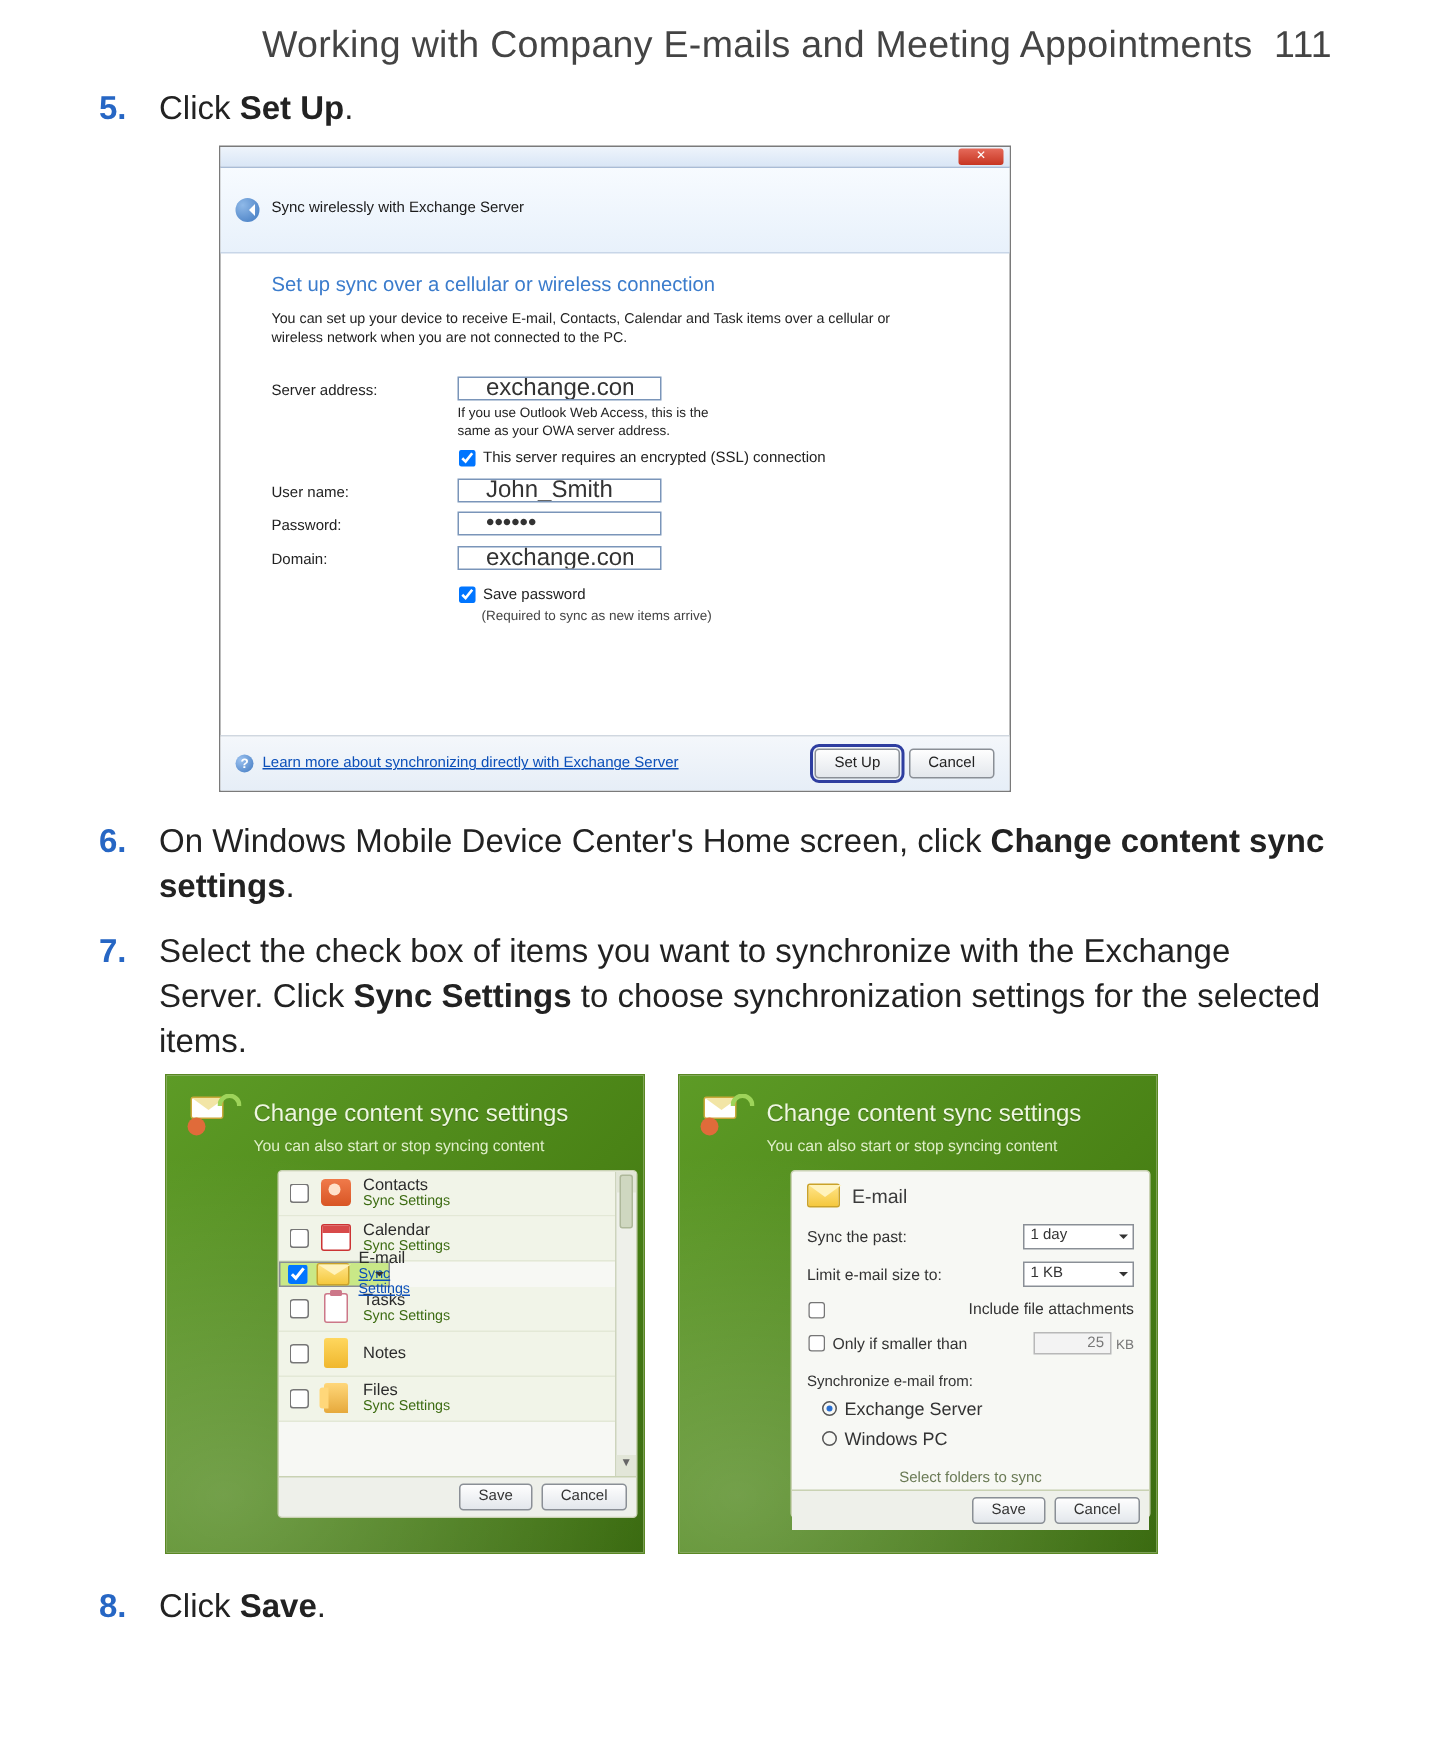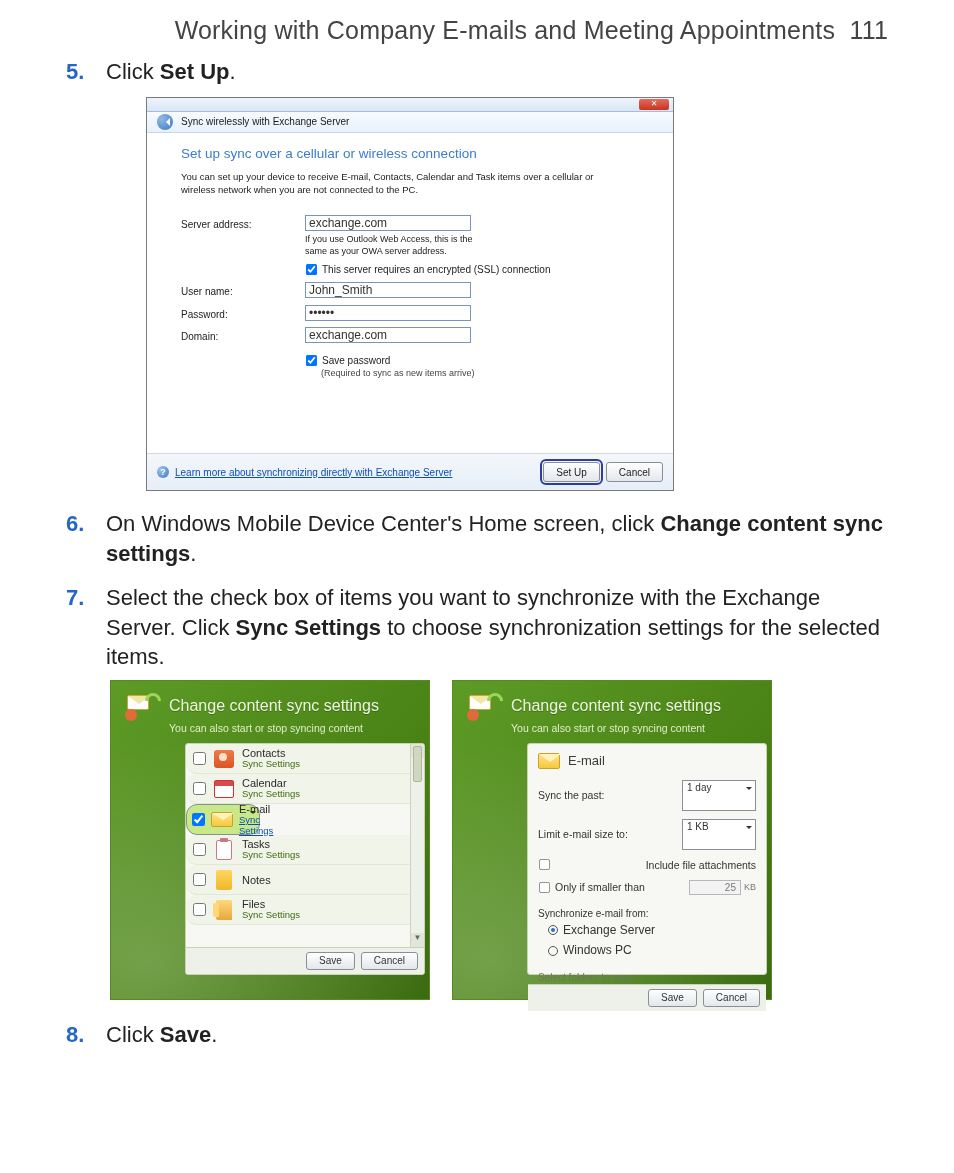--- a/index.html
+++ b/index.html
@@ -72,22 +72,22 @@
     position: relative;
   }
   .dlg1-close {
     position: absolute; right: 4px; top: 1px;
     width: 30px; height: 11px;
     border-radius: 2px;
     background: linear-gradient(#e56a5a, #c73522);
     color: #fff; font-size: 8px; line-height: 10px; text-align: center;
   }
   .dlg1-subbar {
-    display: flex; align-items: center;
-    padding: 2px 10px;
+    display: flex; 
+    padding: 20px 10px;
     font-size: 10px;
     color: #1a1a1a;
     background: linear-gradient(#f7fbff, #e8f1fb);
     border-bottom: 1px solid #c8d6e8;
   }
   .back-icon {
     width: 16px; height: 16px; border-radius: 50%;
     background: radial-gradient(circle at 30% 30%, #8fb9e8, #3f78c0);
     margin-right: 8px;
     position: relative;
@@ -96,22 +96,22 @@
     content: ""; position: absolute; left: 5px; top: 4px;
     border: 4px solid transparent; border-right-color: #fff;
   }
   .dlg1-body { padding: 12px 34px 8px; font-size: 10px; color: #222; }
   .dlg1-h { color: var(--vista-title); font-size: 13.5px; margin-bottom: 8px; }
   .dlg1-desc { font-size: 9.5px; color: #222; margin-bottom: 18px; line-height: 1.35; max-width: 440px;}
   .frow { display: flex; align-items: flex-start; margin-bottom: 6px; font-size: 10px; }
   .frow .lab { width: 124px; padding-top: 3px; }
   .frow .fld { flex: 1; }
   .tinput {
-    width: 166px; height: 16px; border: 1px solid #7a95b9;
-    background: #fff; font-size: 12px; padding: 0 3px; color:#333;
+    width: 136px; height: 16px; border: 1px solid #7a95b9;
+    background: #fff; font-size: 16px; padding: 0 18px; color:#333;
   }
   .hint { font-size: 9px; color: #222; margin-top: 2px; max-width: 180px; }
   .chkrow { display: flex; align-items: flex-start; font-size: 10px; margin-top: 4px; }
   .chkrow input { margin: 0 4px 0 0; transform: scale(0.85); }
   .tiny { font-size: 9px; color: #444; margin-left: 16px; }
   .dlg1-footer {
     display: flex; align-items: center; justify-content: space-between;
     padding: 8px 10px; border-top: 1px solid #d0d7e0;
     background: linear-gradient(#f4f7fb, #e6eef7);
   }
@@ -180,21 +180,20 @@
     overflow: hidden;
     display:flex; flex-direction:column;
   }
   .inner .list { position:relative; flex:1; overflow:hidden; }
   .inner .list .scroll { position:relative; height:100%; overflow-y:hidden; }
   .list-row {
     display:flex; align-items:center;
     height: 30px; border-bottom: 1px solid #e3e8d6;
     padding: 0 6px;
     background: var(--area-off);
-    border-radius: 11px;
   }
   .list-row.sel { background: var(--area-sel); }
   .list-row .cb { width: 14px; display:flex; justify-content:center; }
   .list-row .ic {
     width: 24px; height: 22px; margin: 0 6px;
     display:flex; align-items:center; justify-content:center;
   }
   .list-row .txt { display:flex; flex-direction:column; line-height:1.1; }
   .list-row .name { font-size: 11px; color:#2b2b2b; }
   .list-row .ss { font-size: 9.5px; color:#3d6c12; }
@@ -236,35 +235,35 @@
     border:1px solid #caa22a; border-radius:2px;
     position:relative; margin-right:8px;
   }
   .ic-env::before {
     content:""; position:absolute; left:0; right:0; top:0;
     border-left:11px solid transparent; border-right:11px solid transparent;
     border-top:8px solid #fff3bd;
   }
   .srow { display:flex; align-items:center; justify-content:space-between; margin:4px 0; }
   .sel {
-    width:74px; height:31px; border:1px solid #8a8f96; background:#fff;
+    width:74px; height:17px; border:1px solid #8a8f96; background:#fff;
     font-size:10px; padding:0 4px; position:relative;
   }
   .sel::after {
     content:""; position:absolute; right:3px; top:6px;
     border:3px solid transparent; border-top-color:#333;
   }
   .srow.chk { justify-content:space-between; }
   .srow.chk input { transform:scale(0.85); margin:0 4px 0 0; }
   .nbox { width:52px; height:15px; border:1px solid #b8b8b8; background:#f3f3f3; font-size:10px; text-align:right; padding-right:4px; color:#777;}
   .kb { font-size:9px; color:#777; margin-left:3px;}
   .radio-row { display:flex; align-items:center; margin:2px 0 2px 10px; font-size:12px;}
   .radio { width:10px; height:10px; border:1px solid #555; border-radius:50%; margin-right:5px; position:relative;}
   .radio.on::after { content:""; position:absolute; left:2px; top:2px; width:4px; height:4px; background:#2a6fd0; border-radius:50%;}
-  .inner2 .link { color:#6a7a55; font-size:10px; margin-top:10px;}
+  .inner2 .link { color:#6a7a55; font-size:10px; margin-top:10px;text-align:center;}
   .inner2 .footer2 {
     margin: auto -10px 0;
     border-top:1px solid var(--panel-border);
     background:#eef0ea;
     display:flex; justify-content:flex-end; gap:6px;
     padding:4px 6px;
   }
   
   .ic-contacts { width:20px; height:18px; background:linear-gradient(#f07a4a,#d85524); border-radius:3px; position:relative;}
   .ic-contacts::after{content:"";position:absolute;left:5px;top:3px;width:8px;height:8px;background:#ffe1c9;border-radius:50%;}

